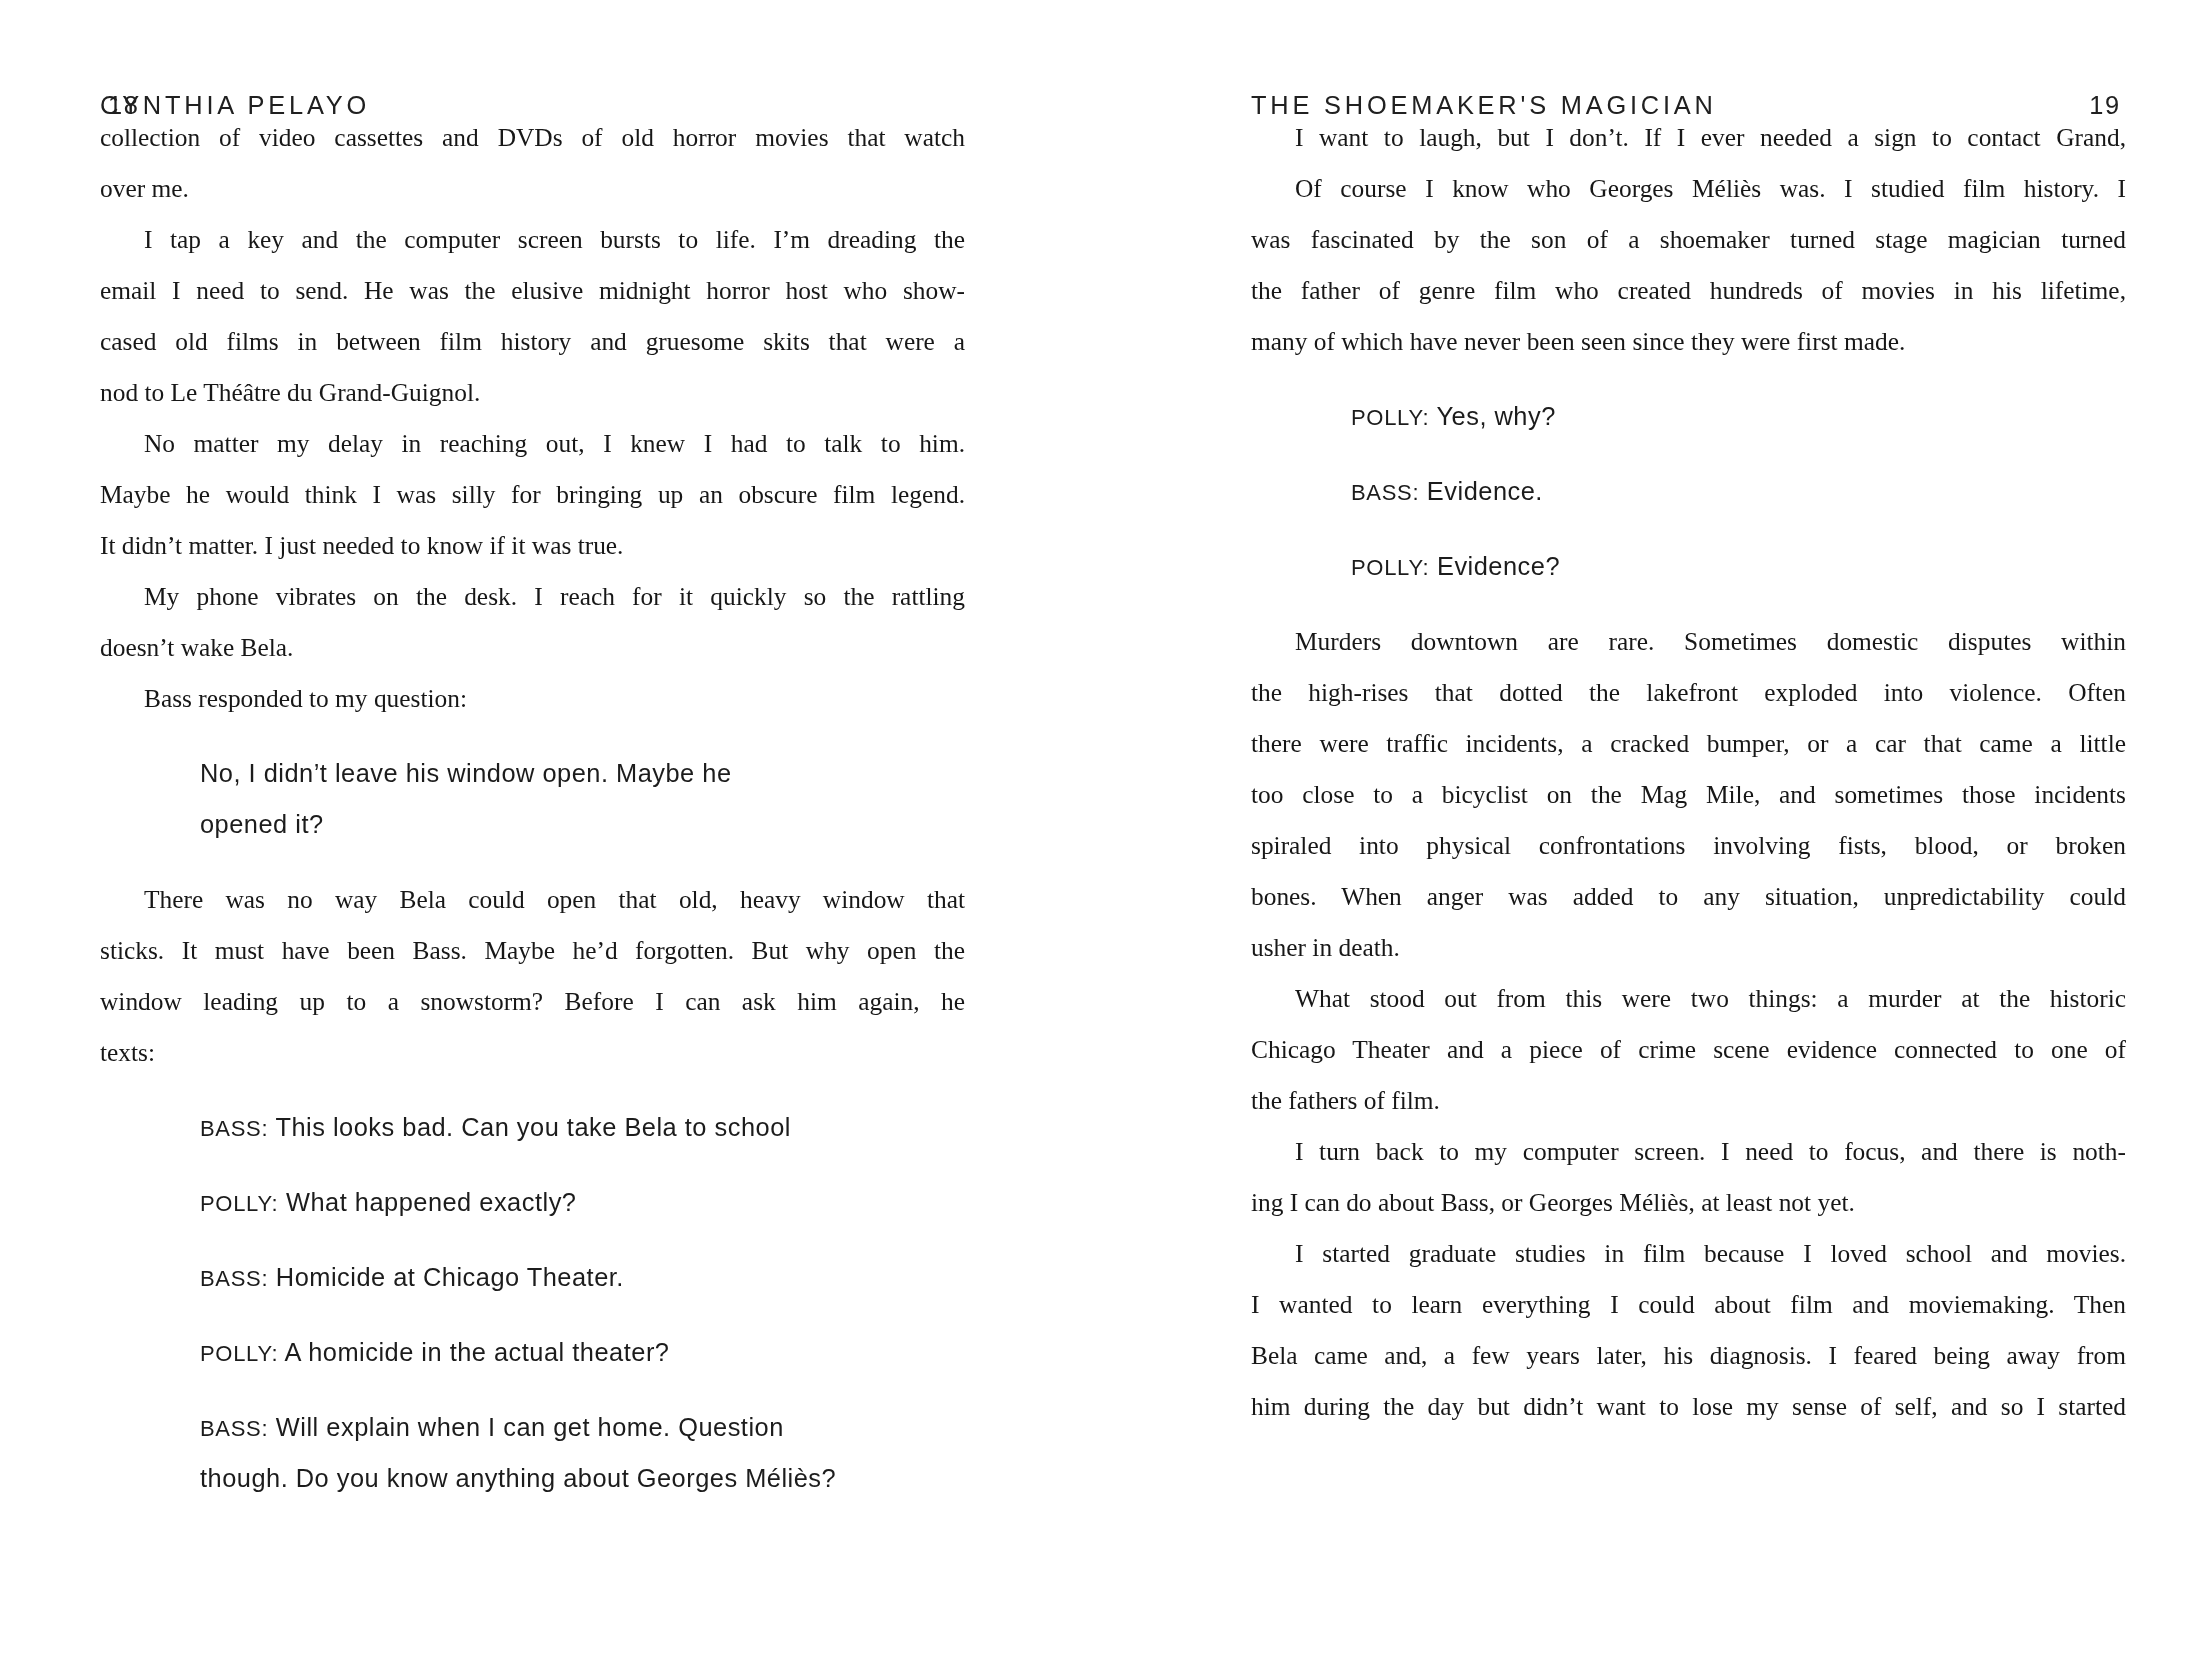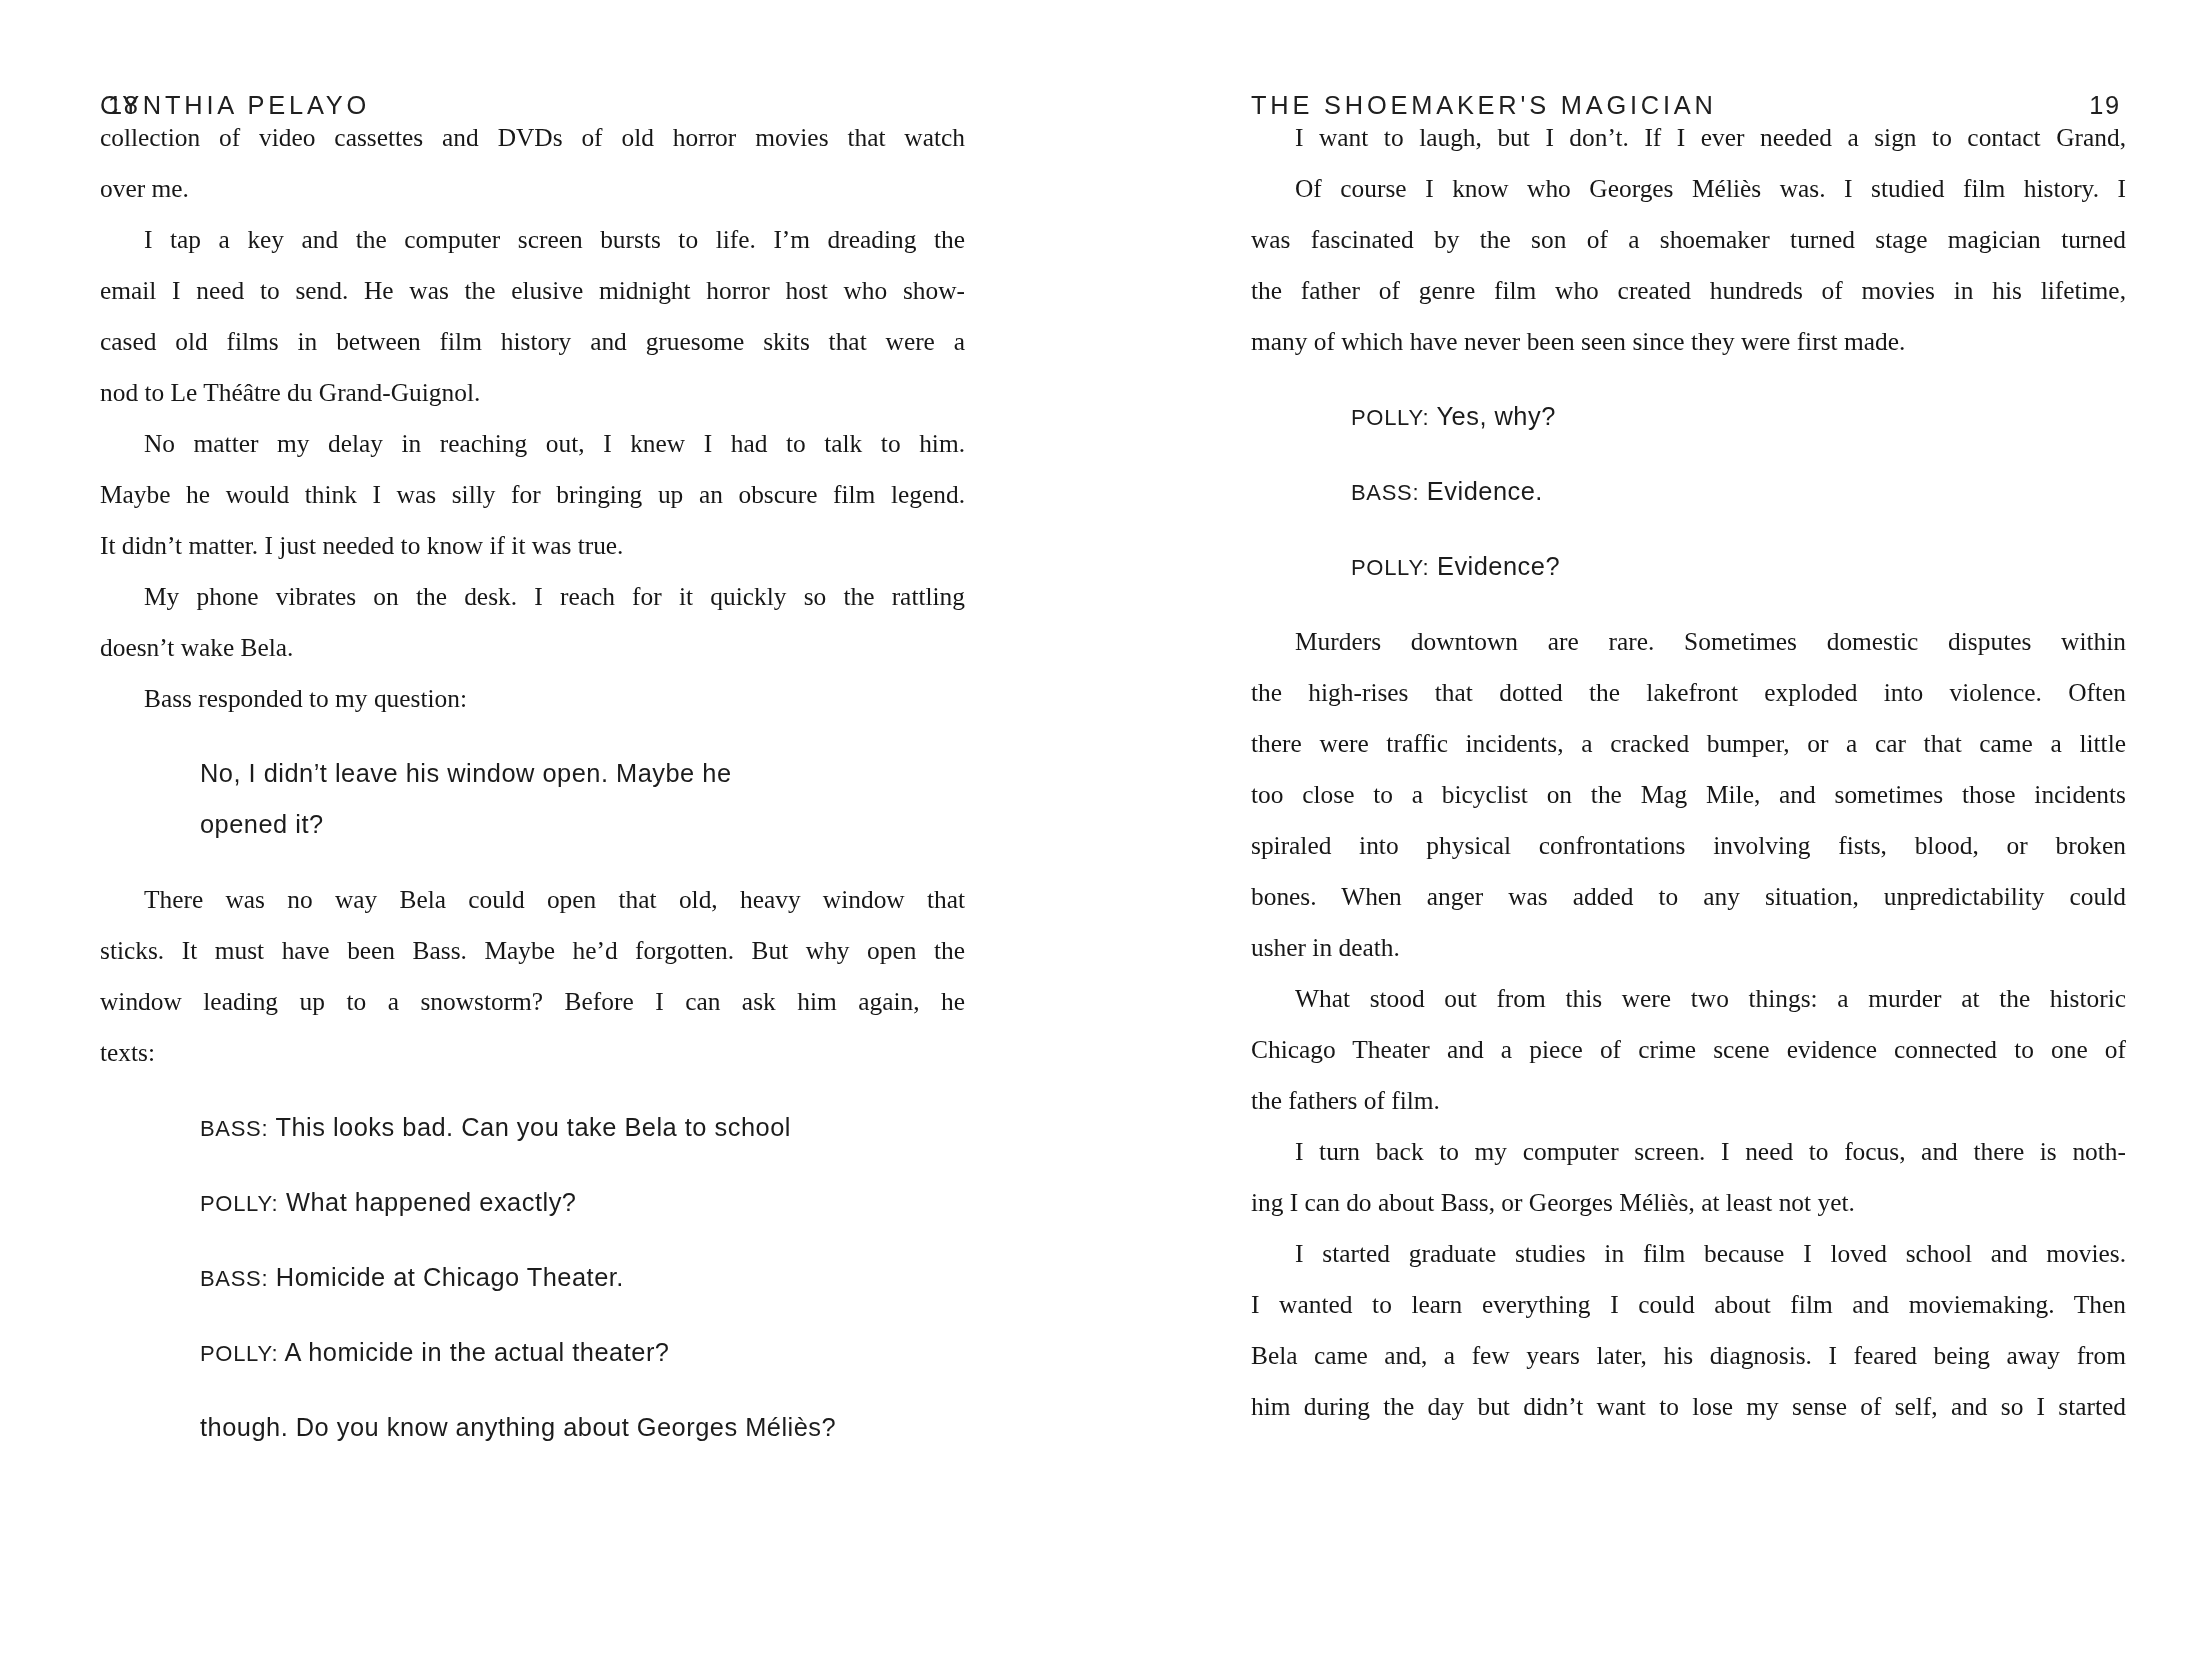--- a/index.html
+++ b/index.html
@@ -122,20 +122,21 @@
       <div class="block msg">
         <div class="line"><span class="msg-label">POLLY:</span> What happened exactly?</div>
       </div>
       <div class="block msg">
         <div class="line"><span class="msg-label">BASS:</span> Homicide at Chicago Theater.</div>
       </div>
       <div class="block msg">
         <div class="line"><span class="msg-label">POLLY:</span> A homicide in the actual theater?</div>
       </div>
       <div class="block msg">
+        <div class="line"><span class="msg-label">BASS:</span> Will explain when I can get home. Question</div>
         <div class="line">though. Do you know anything about Georges Méliès?</div>
       </div>
     </div>
 </div>
 
 <div class="page" id="page-right">
   <div class="running-header">
     <span class="running-title">THE SHOEMAKER'S MAGICIAN</span>
     <span class="folio right">19</span>
   </div>

